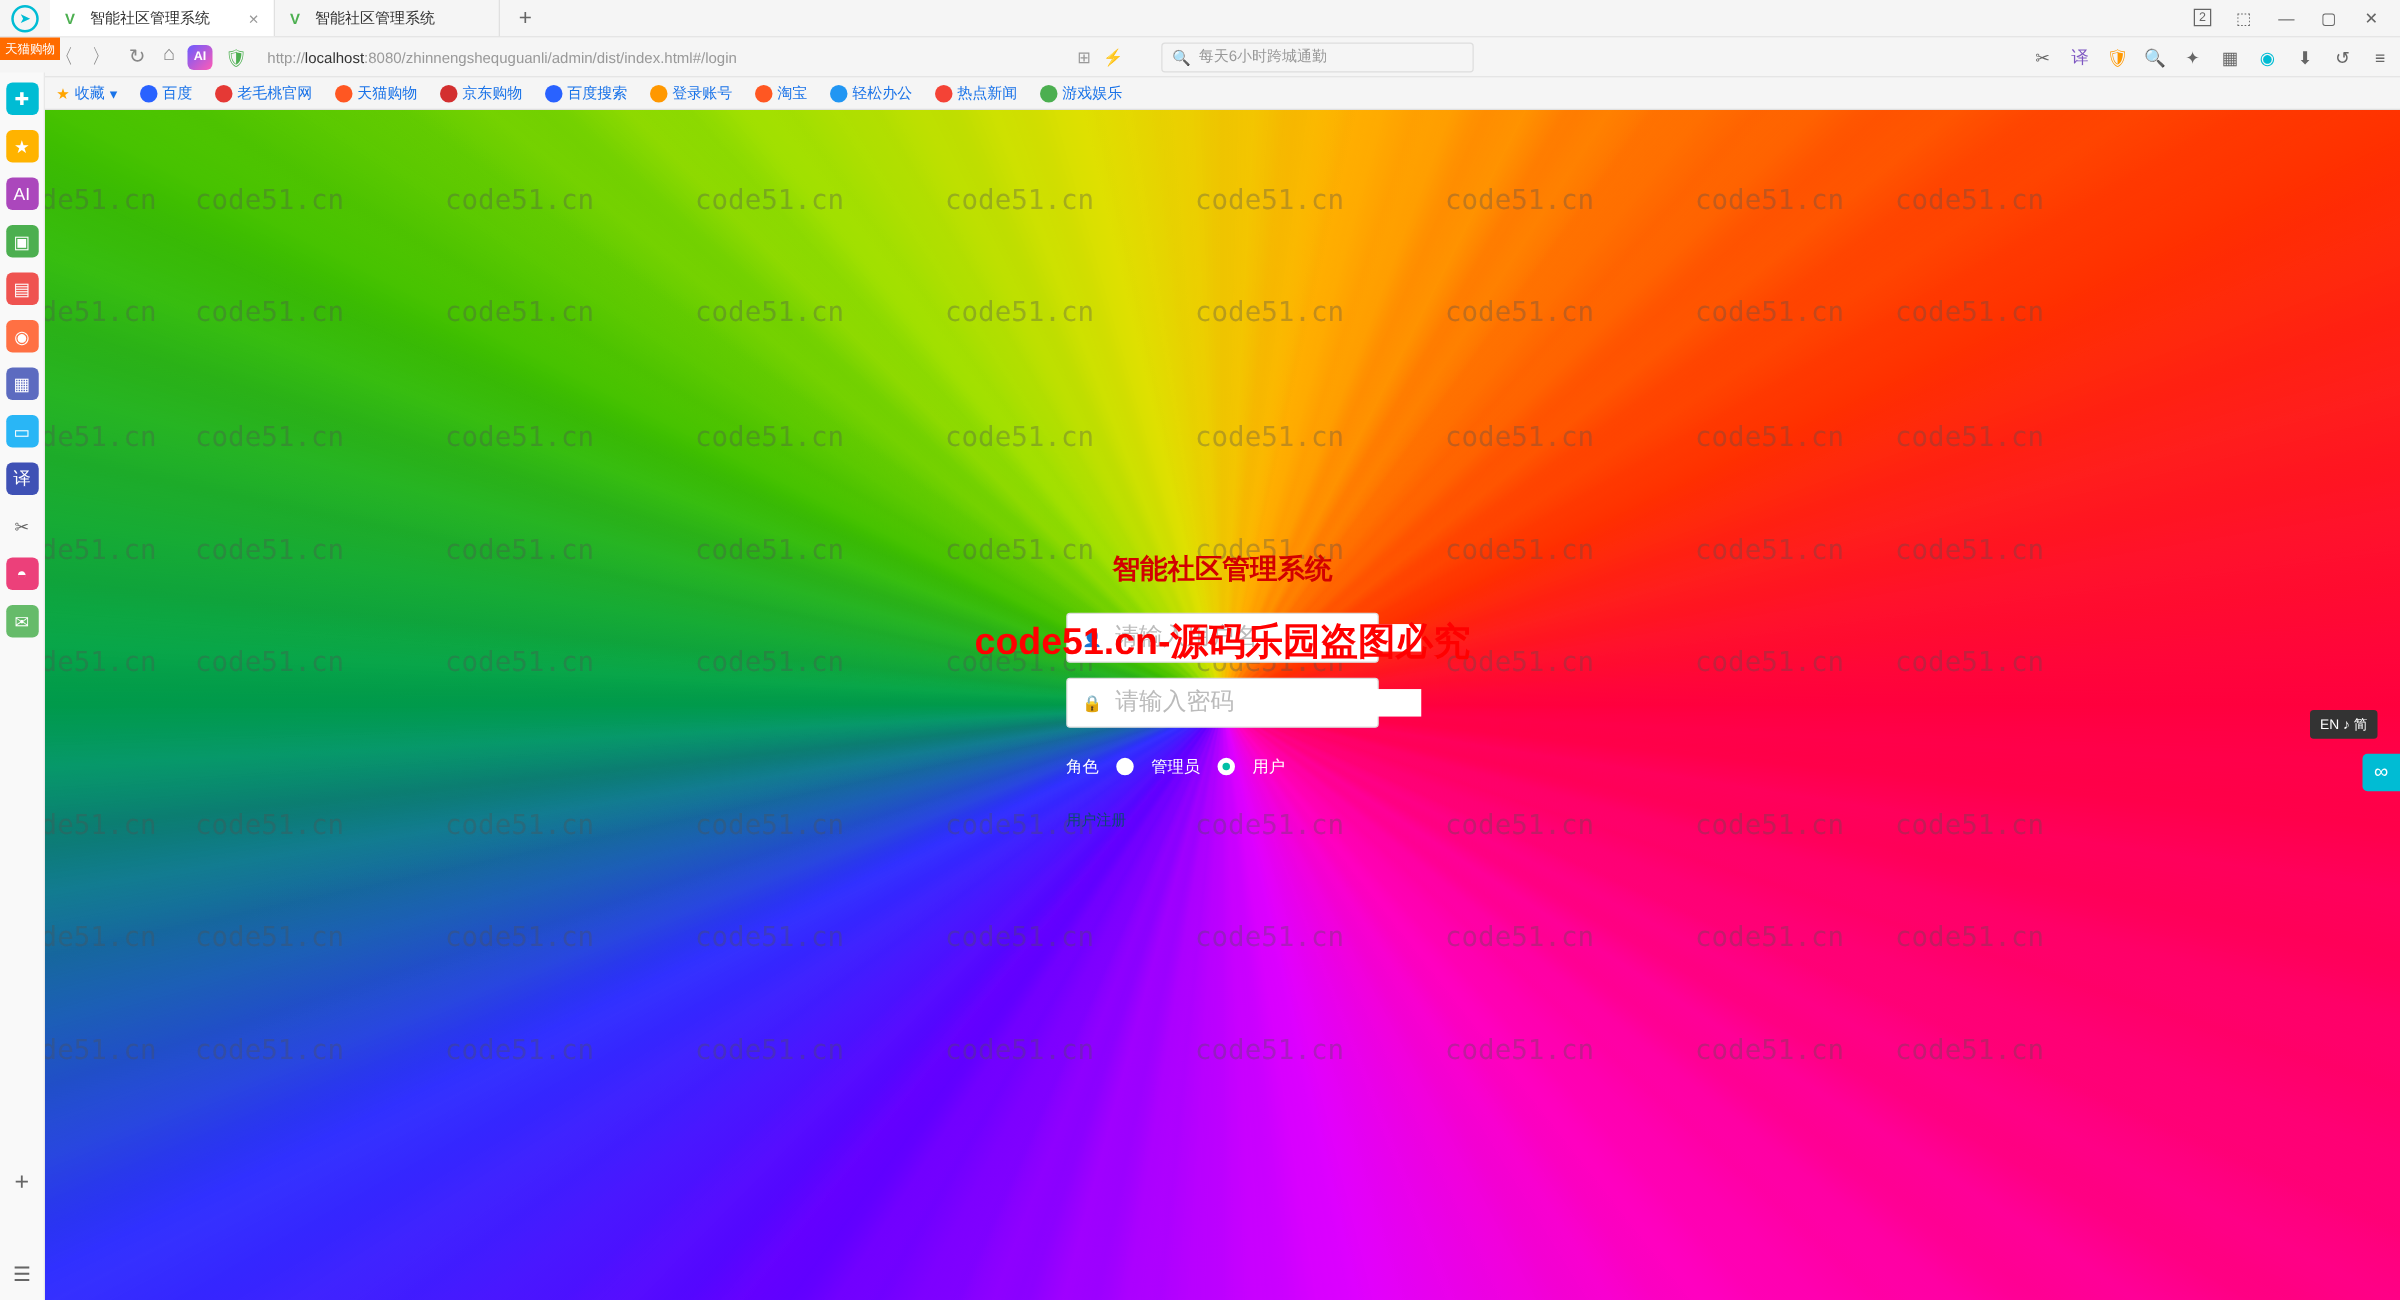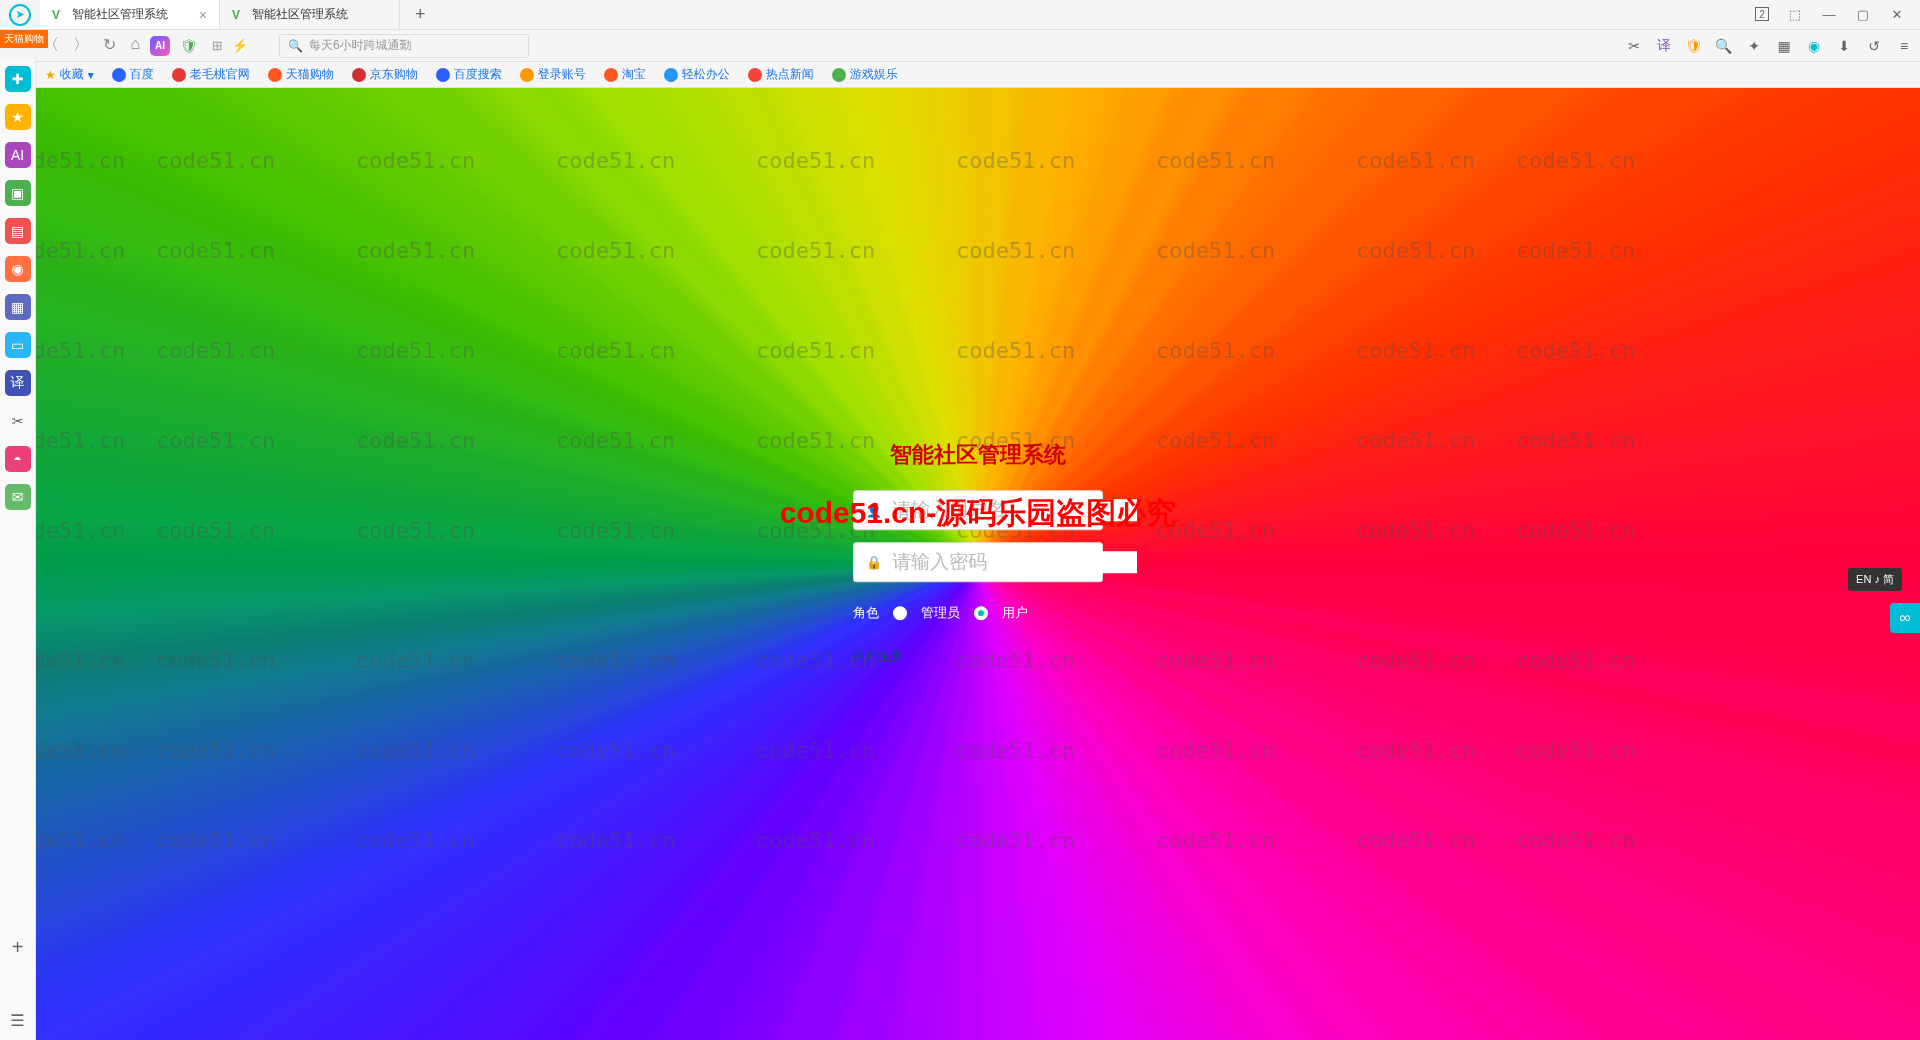--- a/index.html
+++ b/index.html
@@ -88,20 +88,25 @@
 
 <div class="addrbar">
   <div class="nav-arrows">
     <span class="nav-btn">〈</span>
     <span class="nav-btn">〉</span>
     <span class="nav-btn">↻</span>
     <span class="nav-btn">⌂</span>
   </div>
   <div class="ai-icon">AI</div>
   <span class="shield">🛡</span>
+  <div class="url-box">
+    <span>http://</span>
+      <b>localhost</b>
+      <span>:8080/zhinnengshequguanli/admin/dist/index.html#/login</span>
+  </div>
   <div class="url-icons">
     <span>⊞</span>
     <span style="color:#4caf50">⚡</span>
   </div>
   <div class="search-box">
     <span>🔍</span>
     <span>每天6小时跨城通勤</span>
   </div>
   <div class="tool-icons">
     <span class="ti">✂</span>

